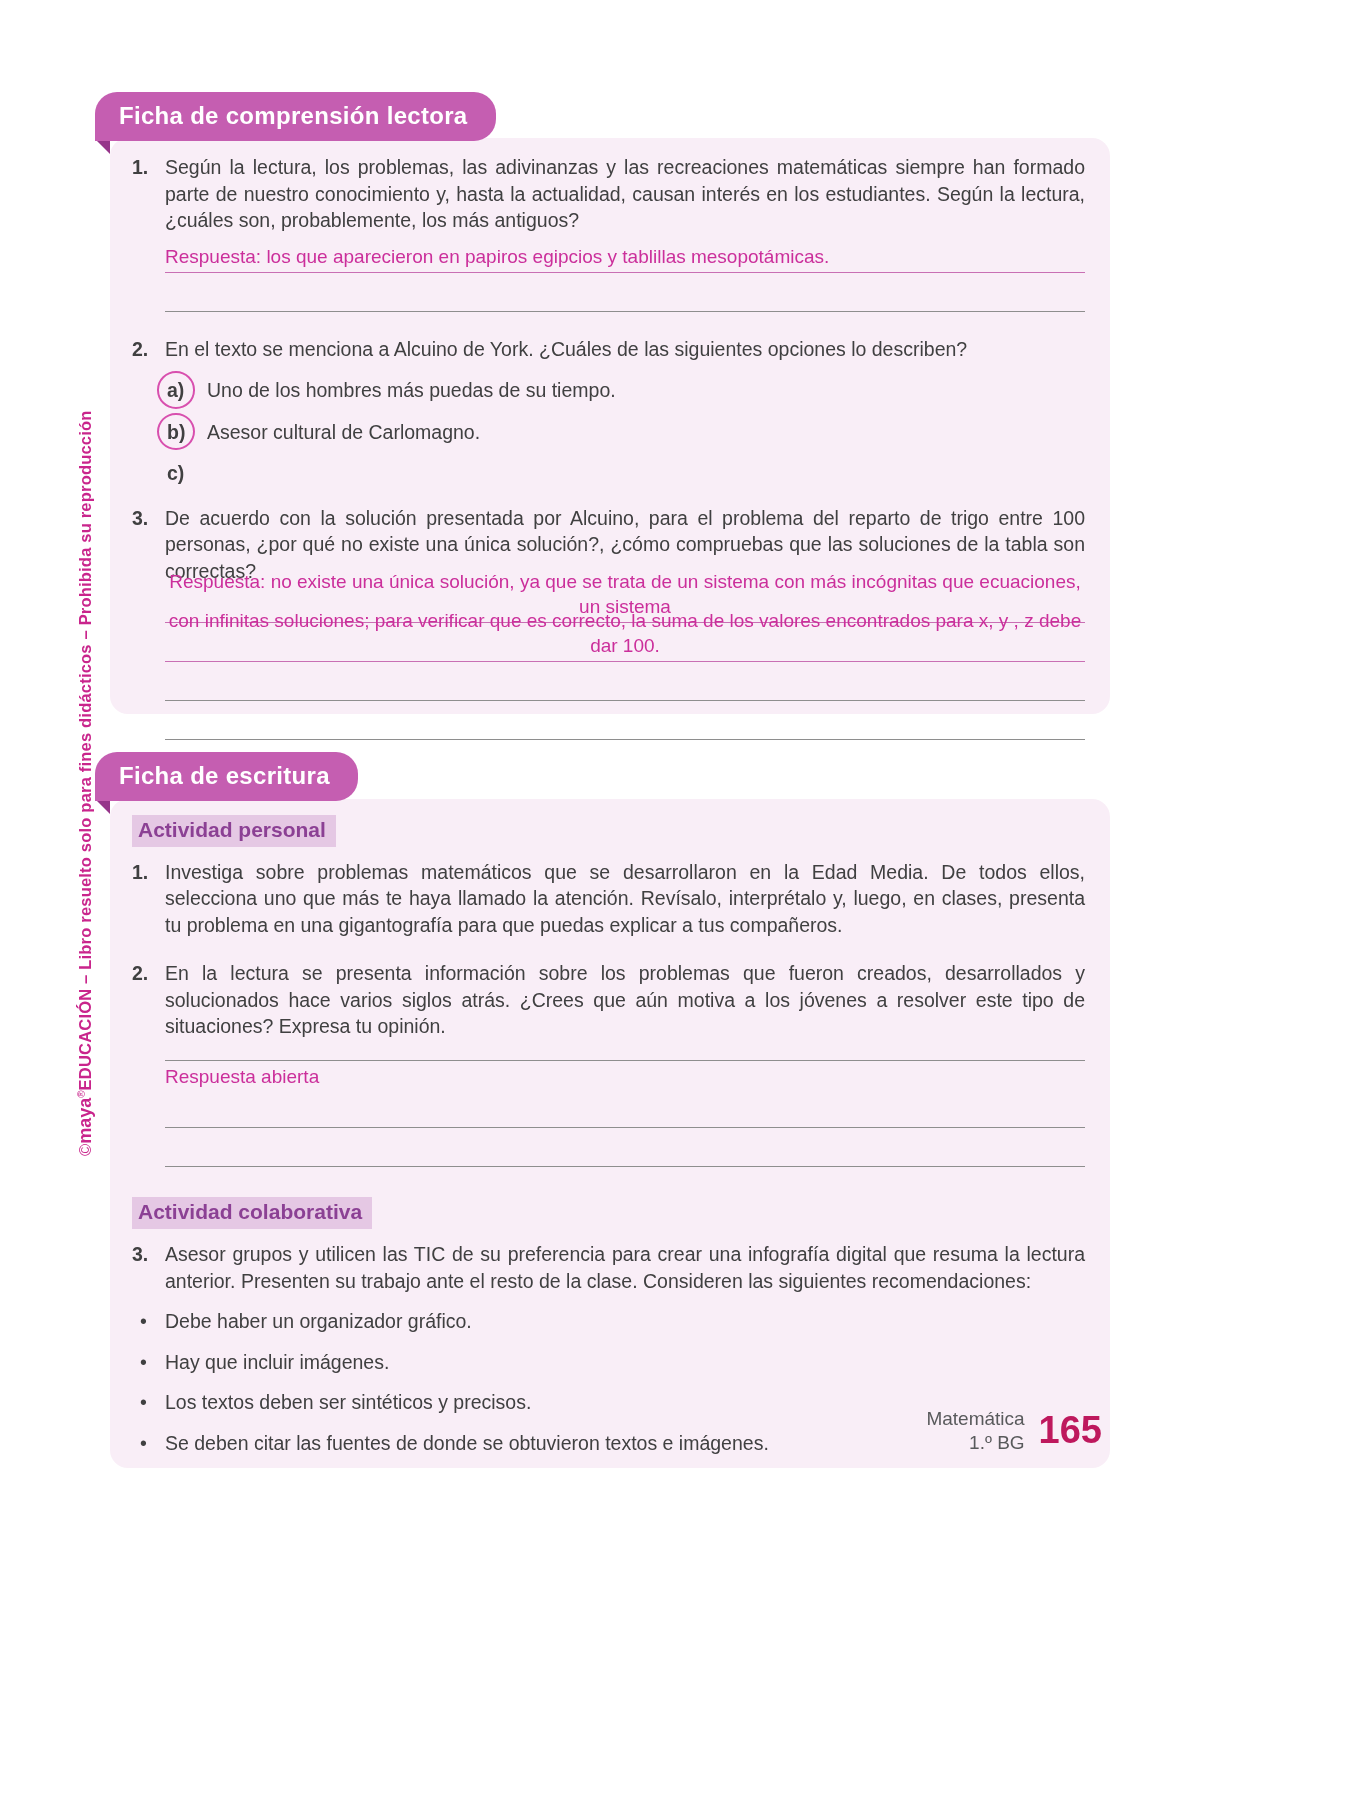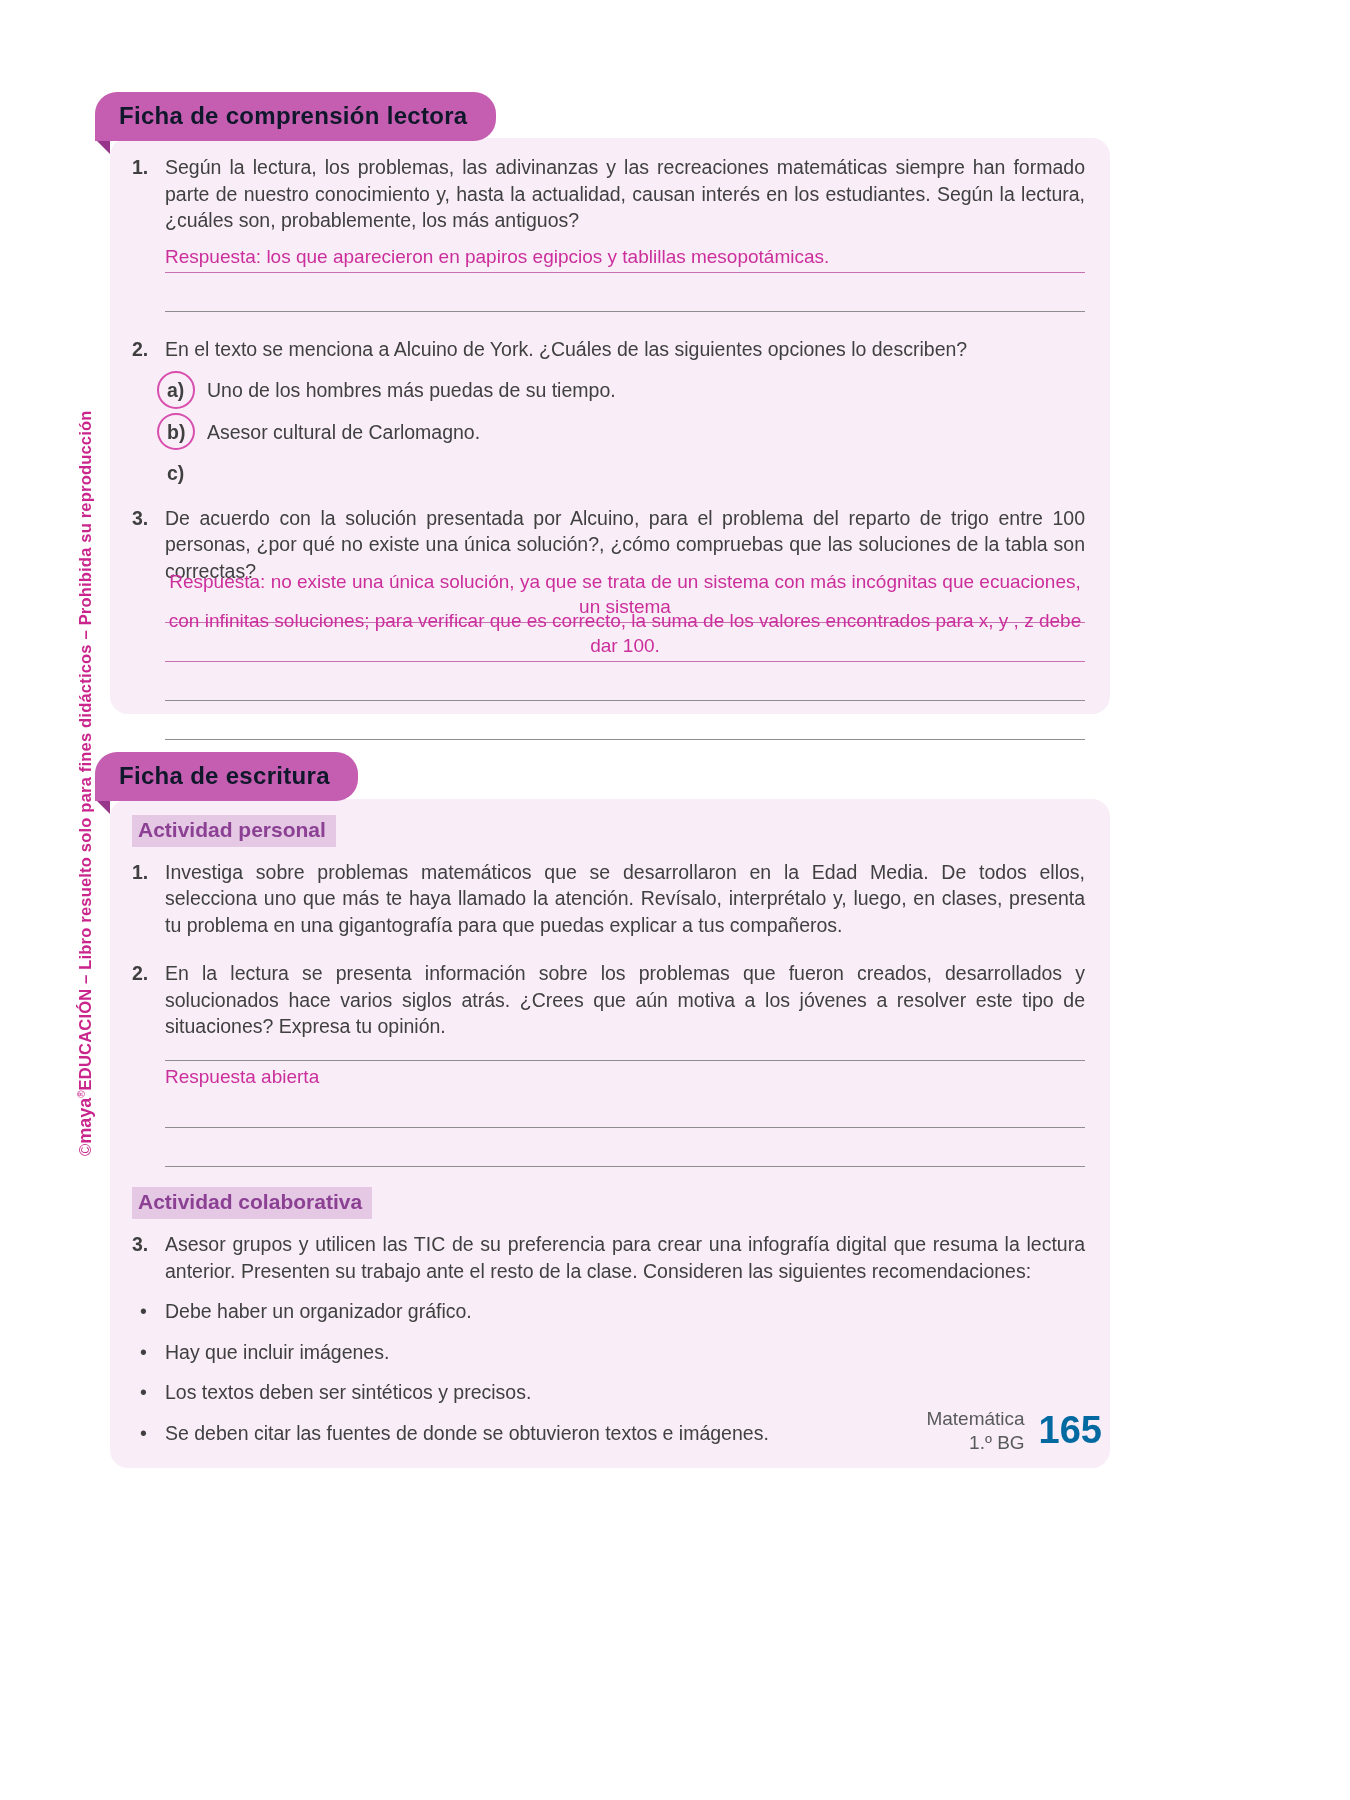--- a/index.html
+++ b/index.html
@@ -13,21 +13,21 @@
     transform:rotate(-90deg); transform-origin:center;
     color:#c9258c; font-size:16.5px; text-align:center; white-space:nowrap;
   }
   .side-note .brand { font-weight:bold; font-size:18px; }
   .side-note sup { font-size:10px; }
   .side-note .rest { font-weight:bold; letter-spacing:0.2px; }
 
   
   .banner {
     position:absolute; left:95px; z-index:3;
-    background:#c55eb1; color:#0f172a;
+    background:#c55eb1; color:#ffffff;
     font-size:24px; font-weight:bold; letter-spacing:0.3px;
     padding:10px 28px 11px 24px;
     border-radius:22px 22px 22px 0;
   }
   .banner-fold {
     position:absolute; left:95px; z-index:1; width:0; height:0;
     border-top:15px solid #96358a; border-left:15px solid transparent;
   }
 
   
@@ -73,21 +73,21 @@
   .open-answer { margin-left:33px; margin-top:20px; border-top:1.6px solid #8e8e8e; }
   .open-answer .ans-text { display:inline-block; padding-top:3px; }
 
   .bullets { margin:14px 0 0 8px; }
   .bullet-row { display:flex; margin:14px 0; }
   .bullet-dot { width:25px; flex:0 0 25px; }
 
   
   .footer { position:absolute; top:1407px; right:248px; display:flex; align-items:center; gap:14px; z-index:2; }
   .footer-meta { text-align:right; color:#595a5c; font-size:19px; line-height:1.25; }
-  .footer-num { color:#0369a1; font-size:38px; font-weight:bold; }
+  .footer-num { color:#be185d; font-size:38px; font-weight:bold; }
 </style>
 </head>
 <body>
 
 <div class="page">
 
   <div class="side-note">
     <span>©</span><span class="brand">maya</span><sup>®</sup><span class="rest">EDUCACIÓN – Libro resuelto solo para fines didácticos – Prohibida su reproducción</span>
   </div>
 
@@ -162,21 +162,21 @@
       <div class="q-text">En la lectura se presenta información sobre los problemas que fueron creados, desarrollados y solucionados hace varios siglos atrás. ¿Crees que aún motiva a los jóvenes a resolver este tipo de situaciones? Expresa tu opinión.</div>
     </div>
     <div class="open-answer">
       <span class="ans-text">Respuesta abierta</span>
     </div>
     <div class="answer-area">
       <div class="ans-line blank"></div>
       <div class="ans-line blank"></div>
     </div>
 
-    <div class="activity-heading" style="margin-top:20px;">Actividad colaborativa</div>
+    <div class="activity-heading" style="margin-top:30px;">Actividad colaborativa</div>
 
     <div class="q mt12">
       <div class="q-num">3.</div>
       <div class="q-text">Asesor grupos y utilicen las TIC de su preferencia para crear una infografía digital que resuma la lectura anterior. Presenten su trabajo ante el resto de la clase. Consideren las siguientes recomendaciones:</div>
     </div>
 
     <div class="bullets">
       <div class="bullet-row">
         <span class="bullet-dot">•</span>
         <span>Debe haber un organizador gráfico.</span>

